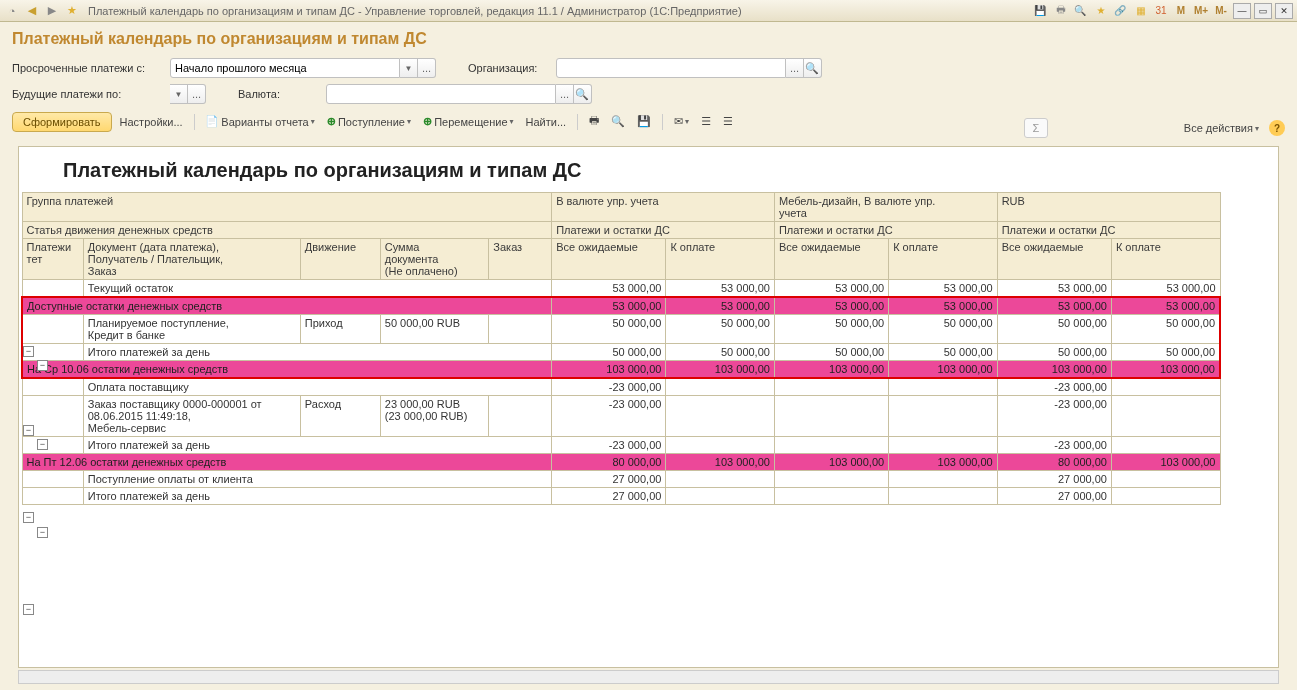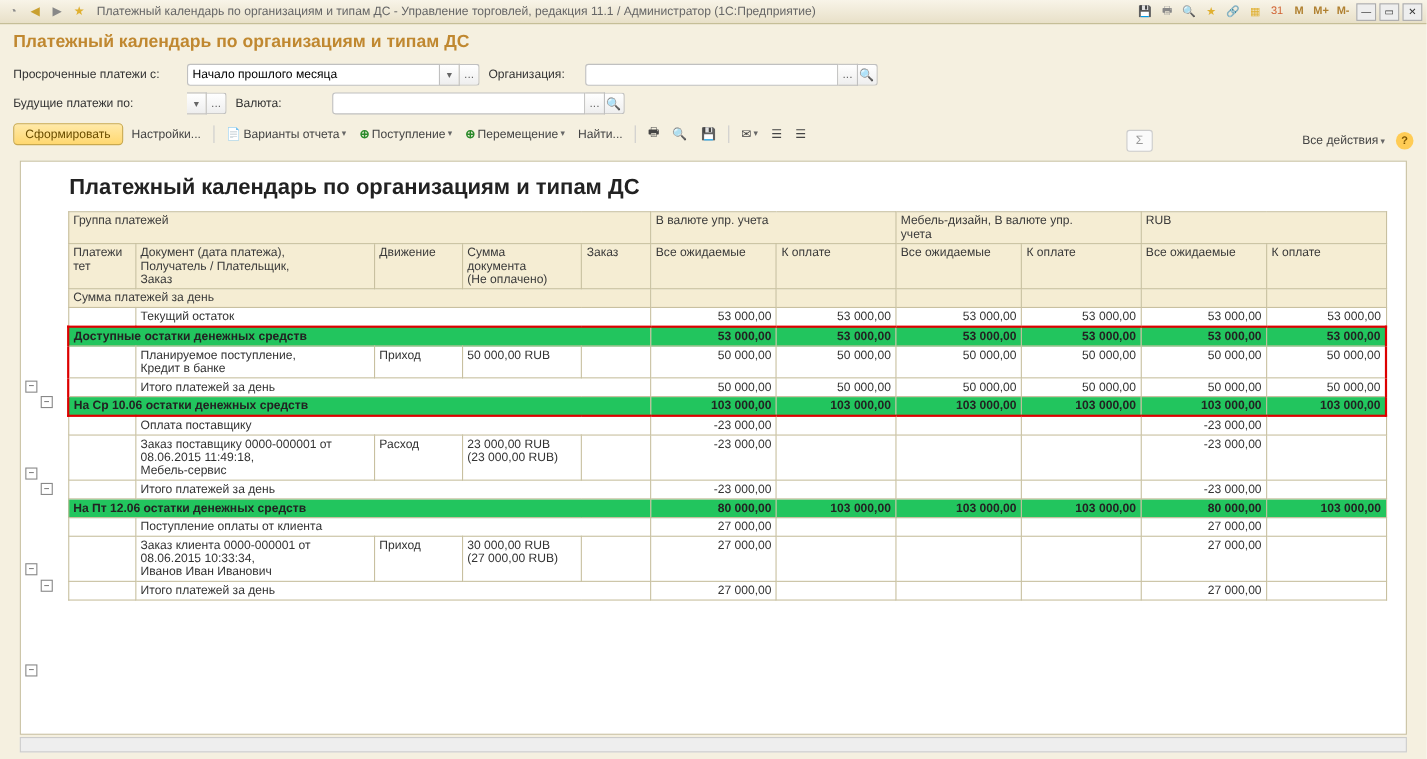--- a/index.html
+++ b/index.html
@@ -11,38 +11,38 @@
 .tb-btn{width:18px;height:16px;display:flex;align-items:center;justify-content:center;color:#888;cursor:pointer;font-size:10px}
 .win-btn{width:18px;height:16px;border:1px solid #aaa;background:#eee;display:flex;align-items:center;justify-content:center;font-size:9px;cursor:pointer;margin-left:1px}
 .page{padding:8px 12px}
 .page-title{color:#c08830;font-size:16px;font-weight:bold;margin-bottom:10px}
 .filter-row{display:flex;align-items:center;gap:8px;margin-bottom:6px;font-size:11px}
 .filter-label{width:150px;color:#333}
 .combo{display:flex;align-items:flex-start}
 .combo-input{width:230px;height:20px;border:1px solid #c0c0c0;border-radius:3px 0 0 3px;padding:0 4px;background:#fff;font-size:11px}
 .combo-btn{width:18px;height:20px;border:1px solid #c0c0c0;border-left:none;background:linear-gradient(#fff,#eee);display:flex;align-items:center;justify-content:center;cursor:pointer;color:#666}
 .combo-btn.last{border-radius:0 3px 3px 0}
-.field-label{margin-left:0;width:80px}
+.field-label{margin-left:24px;width:80px}
 .wide-input{width:230px;height:20px;border:1px solid #c0c0c0;border-radius:3px 0 0 3px;padding:0 4px;background:#fff}
 .toolbar{display:flex;align-items:center;gap:4px;margin-top:6px;margin-bottom:6px;flex-wrap:wrap}
 .btn-primary{background:linear-gradient(#ffe9a8,#ffd870);border:1px solid #c9a94e;border-radius:4px;padding:3px 10px;cursor:pointer;font-size:11px;color:#6b4e00}
 .link-btn{color:#444;cursor:pointer;font-size:11px;padding:2px 4px;display:flex;align-items:center;gap:2px}
 .link-btn .ico{font-size:11px}
 .sep{width:1px;height:16px;background:#ccc;margin:0 3px}
 .green{color:#2a8a2a;font-weight:bold}
 .report-area{position:absolute;left:18px;right:18px;top:146px;bottom:22px;border:1px solid #c8c0a0;background:#fff;overflow:auto}
 .report-inner{padding:8px 8px 8px 2px}
 .report-title{font-size:20px;font-weight:bold;margin:4px 0 10px 42px;color:#222}
 .tree-col{position:absolute;left:0;top:64px;width:40px}
 .expander{width:11px;height:11px;border:1px solid #888;background:#fff;display:flex;align-items:center;justify-content:center;font-size:9px;line-height:1;cursor:pointer;color:#444;position:absolute}
-table.grid{border-collapse:collapse;margin-left:40px;width:1200px}
+table.grid{border-collapse:collapse;width:1200px}
 table.grid td,table.grid th{border:1px solid #c8c0a0;padding:2px 4px;font-size:11px;vertical-align:top}
 .hdr{background:#f5edd3;color:#3a3a3a}
 .num{text-align:right;white-space:nowrap}
-.bold-row td{font-weight:bold;color:#222;background:#22c55e}
+.bold-row td{font-weight:normal;color:#222;background:#ec4899}
 .redbox-top td{border-top:2px solid #d00!important}
 .redbox-bot td{border-bottom:2px solid #d00!important}
 .redbox-l{border-left:2px solid #d00!important}
 .redbox-r{border-right:2px solid #d00!important}
 .scrollbar-h{position:absolute;left:18px;right:18px;bottom:6px;height:14px;background:#eee;border:1px solid #ccc}
 .right-panel{position:absolute;right:12px;top:118px;display:flex;gap:6px;align-items:center}
 .sigma{border:1px solid #ccc;border-radius:3px;width:24px;height:20px;display:flex;align-items:center;justify-content:center;color:#999;background:#fafafa}
 .help-ico{width:16px;height:16px;border-radius:8px;background:#ffcc55;color:#7a5300;display:flex;align-items:center;justify-content:center;font-weight:bold;font-size:10px;cursor:pointer}
 .tri{font-size:8px;color:#666}
 </style>
@@ -166,46 +166,43 @@
     <table class="grid">
       <tbody>
           <tr class="hdr">
         <td colspan="5">Группа платежей</td>
         <td colspan="2">В валюте упр. учета</td>
         <td colspan="2" style="white-space:pre-line">Мебель-дизайн, В валюте упр.
 учета</td>
         <td colspan="2">RUB</td>
       </tr>
       <tr class="hdr">
+        <td colspan="5">Статья движения денежных средств</td>
+        <td colspan="2">Платежи и остатки ДС</td>
+        <td colspan="2">Платежи и остатки ДС</td>
+        <td colspan="2">Платежи и остатки ДС</td>
+      </tr>
+      <tr class="hdr">
         <td style="width:38px;white-space:pre-line">Платежи
 тет</td>
         <td style="width:190px;white-space:pre-line">Документ (дата платежа),
 Получатель / Плательщик,
 Заказ</td>
         <td style="width:70px">Движение</td>
         <td style="width:95px;white-space:pre-line">Сумма
 документа
 (Не оплачено)</td>
         <td style="width:55px">Заказ</td>
         <td style="width:100px">Все ожидаемые</td>
         <td style="width:95px">К оплате</td>
         <td style="width:100px">Все ожидаемые</td>
         <td style="width:95px">К оплате</td>
         <td style="width:100px">Все ожидаемые</td>
         <td style="width:95px">К оплате</td>
       </tr>
-      <tr class="hdr">
-            <td colspan="5">Сумма платежей за день</td>
-            <td></td>
-            <td></td>
-            <td></td>
-            <td></td>
-            <td></td>
-            <td></td>
-          </tr>
       <tr>
             <td></td>
             <td colspan="4">Текущий остаток</td>
         <td class="num">53 000,00</td>
             <td class="num">53 000,00</td>
         <td class="num">53 000,00</td>
             <td class="num">53 000,00</td>
         <td class="num">53 000,00</td>
             <td class="num">53 000,00</td>
           </tr>
@@ -301,36 +298,20 @@
             <td colspan="4">Поступление оплаты от клиента</td>
         <td class="num">27 000,00</td>
             <td></td>
             <td></td>
             <td></td>
         <td class="num">27 000,00</td>
             <td></td>
           </tr>
       <tr>
             <td></td>
-            <td style="white-space:pre-line">Заказ клиента 0000-000001 от
-08.06.2015 10:33:34,
-Иванов Иван Иванович</td>
-        <td>Приход</td>
-        <td style="white-space:pre-line">30 000,00 RUB
-(27 000,00 RUB)</td>
-            <td></td>
-        <td class="num">27 000,00</td>
-            <td></td>
-            <td></td>
-            <td></td>
-        <td class="num">27 000,00</td>
-            <td></td>
-          </tr>
-      <tr>
-            <td></td>
             <td colspan="4">Итого платежей за день</td>
         <td class="num">27 000,00</td>
             <td></td>
             <td></td>
             <td></td>
         <td class="num">27 000,00</td>
             <td></td>
           </tr>
     </tbody>
       </table>

